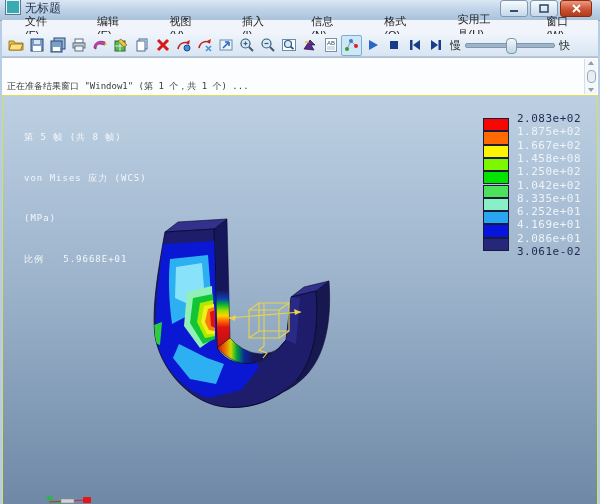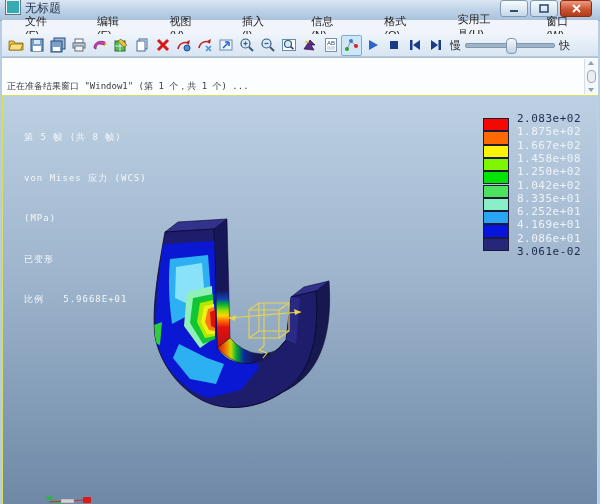--- a/index.html
+++ b/index.html
@@ -329,21 +329,20 @@
       <path d="M46,406 L82,404" stroke="#d82020" stroke-width=".9"></path>
       <rect x="58" y="403" width="13" height="4" fill="#d0d4d8" stroke="#888" stroke-width=".5"></rect>
       <rect x="80" y="401" width="8" height="6" rx="1" fill="#e01818"></rect>
     </g>
   </svg>
 
   <div class="overlay">
     <div>第 5 帧 (共 8 帧)</div>
     <div>von Mises 应力 (WCS)</div>
     <div>(MPa)</div>
-    <div>已变形</div>
     <div>比例   5.9668E+01</div>
   </div>
 
   <div class="legend">
     <div class="lblock" style="top: 22px; background: rgb(245, 8, 0);"></div>
     <div class="lblock" style="top: 35.3px; background: rgb(255, 106, 0);"></div>
     <div class="lblock" style="top: 48.6px; background: rgb(253, 244, 0);"></div>
     <div class="lblock" style="top: 61.9px; background: rgb(125, 246, 0);"></div>
     <div class="lblock" style="top: 75.2px; background: rgb(2, 228, 0);"></div>
     <div class="lblock" style="top: 88.5px; background: rgb(78, 226, 92);"></div>

